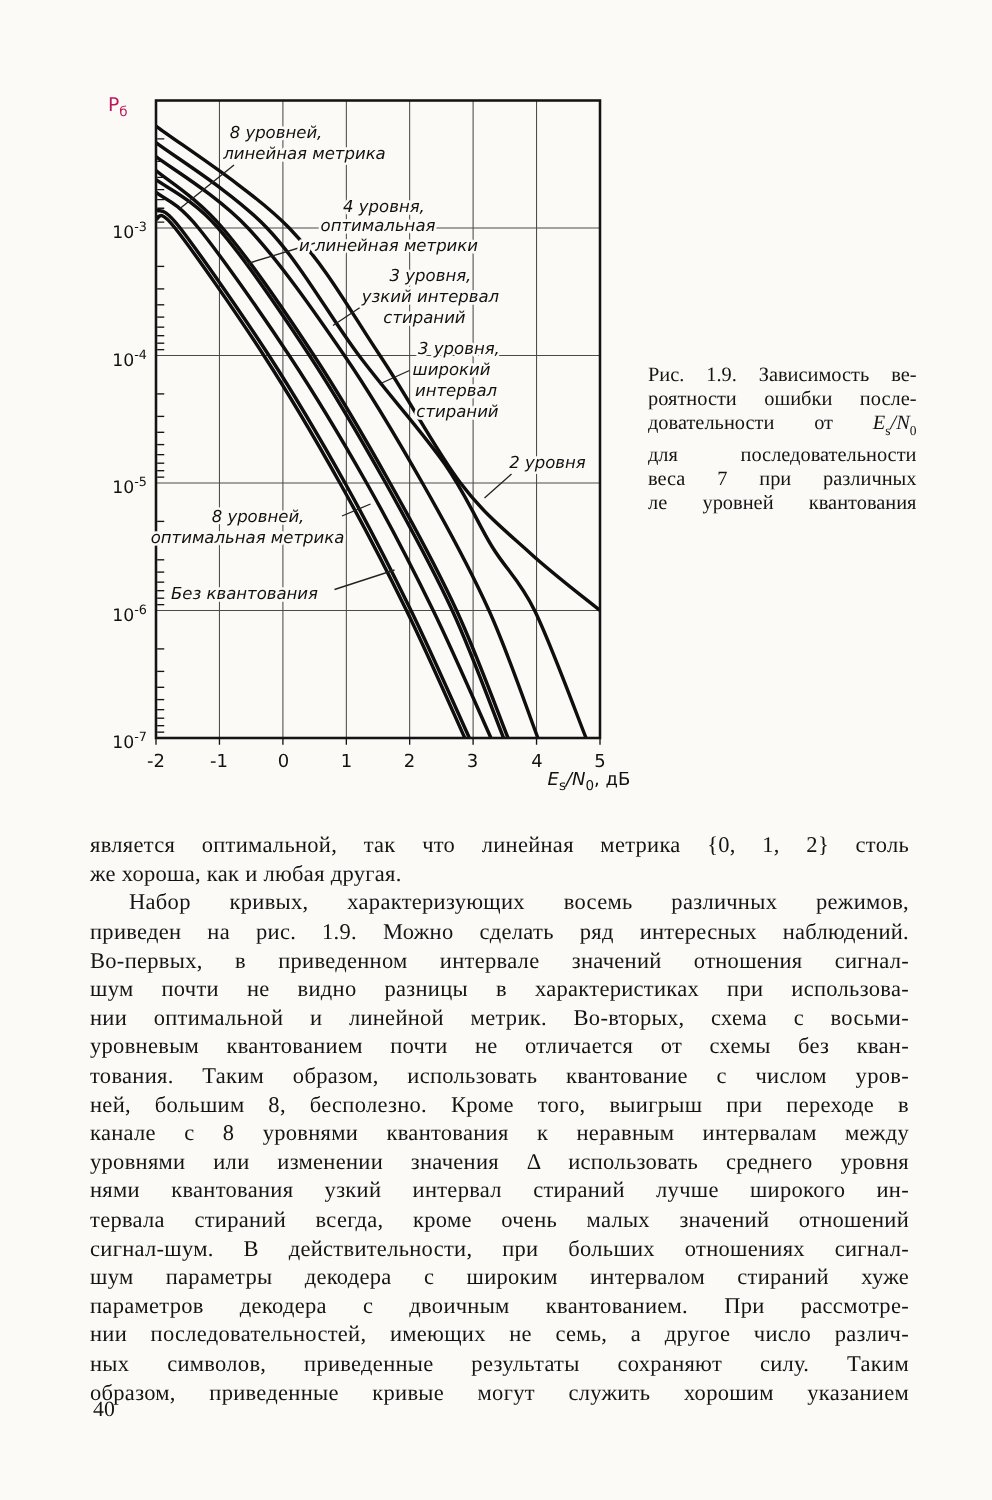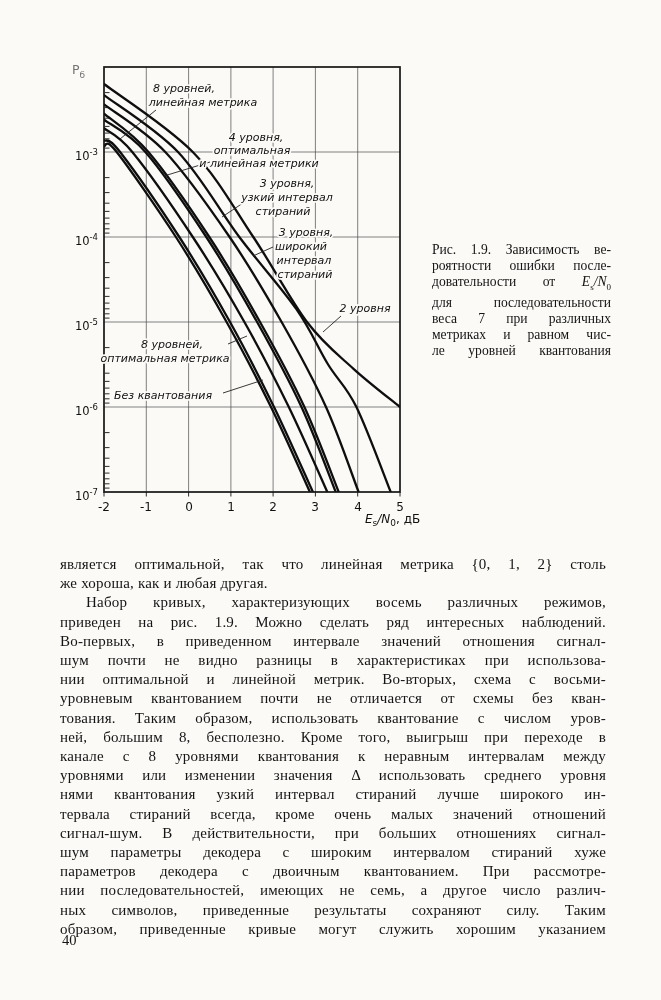--- a/index.html
+++ b/index.html
@@ -18,21 +18,21 @@
           text-anchor:middle;paint-order:stroke;stroke:#fbfaf7;stroke-width:3.5px;
           stroke-linejoin:round;}
 
   
   .ytick{position:absolute;left:56px;width:42px;text-align:right;
          font:11.5px "DejaVu Sans",sans-serif;color:#111;line-height:14px;}
   .ytick sup{font-size:8.5px;}
   .xtick{position:absolute;top:500px;transform:translateX(-50%);
          font:12px "DejaVu Sans",sans-serif;color:#111;}
   .y-axis-title{position:absolute;left:72px;top:62px;
-         font:12.5px "DejaVu Sans",sans-serif;color:#737373;}
+         font:12.5px "DejaVu Sans",sans-serif;color:#be185d;}
   .y-axis-title sub{font-size:9px;}
   .x-axis-title{position:absolute;left:345px;top:512px;
          font:italic 12px "DejaVu Sans",sans-serif;color:#111;margin-left:20px;}
   .x-axis-title sub{font-size:9px;font-style:normal;}
 
   
   .caption{position:absolute;left:432px;top:242px;width:179px;
            font-size:13.6px;line-height:16.1px;color:#141414;}
   .cap-line{text-align:justify;text-align-last:justify;}
   .caption i{font-style:italic;}
@@ -196,21 +196,20 @@
 
   <div class="caption">
     <div class="cap-line">Рис. 1.9. Зависимость ве-</div>
     <div class="cap-line">роятности ошибки после-</div>
     <div class="cap-line">
       <span>довательности от</span>
       <span><i>E</i><sub>s</sub><i>/N</i><sub>0</sub></span>
     </div>
     <div class="cap-line">для последовательности</div>
     <div class="cap-line">веса 7 при различных</div>
-    <div class="cap-line">метриках и равном чис-</div>
     <div class="cap-line">ле уровней квантования</div>
   </div>
 
   <div class="body-text">
       <div class="body-line">является оптимальной, так что линейная метрика {0, 1, 2} столь</div>
       <div class="body-line no-just">же хороша, как и любая другая.</div>
       <div class="body-line indent">Набор кривых, характеризующих восемь различных режимов,</div>
       <div class="body-line">приведен на рис. 1.9. Можно сделать ряд интересных наблюдений.</div>
       <div class="body-line">Во-первых, в приведенном интервале значений отношения сигнал-</div>
       <div class="body-line">шум почти не видно разницы в характеристиках при использова-</div>

